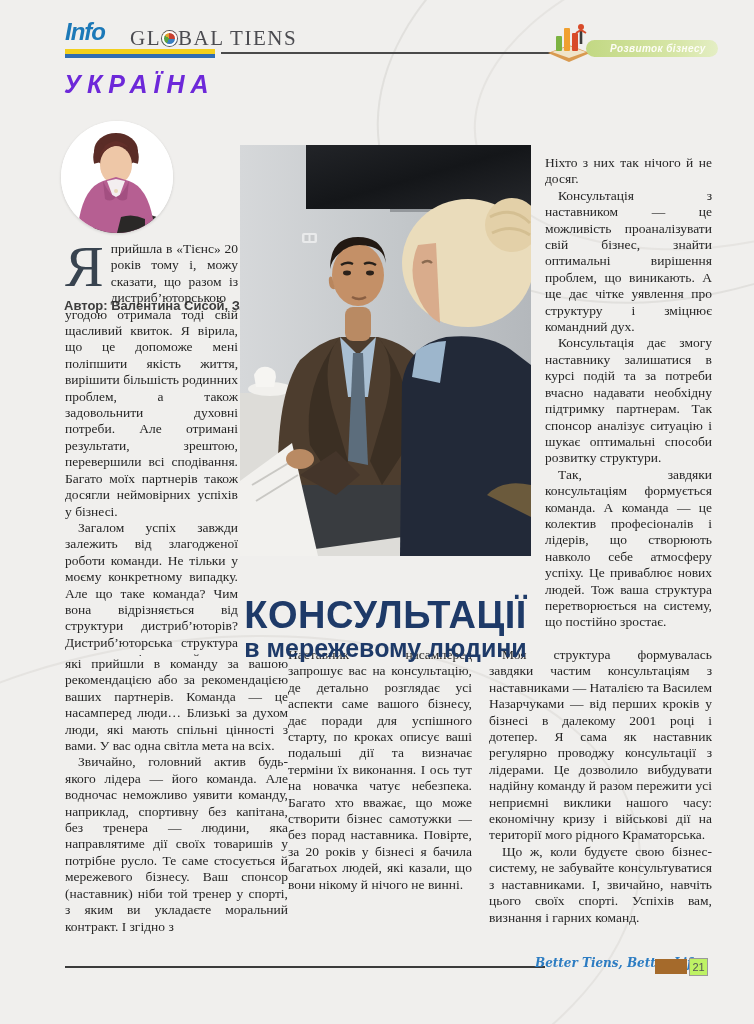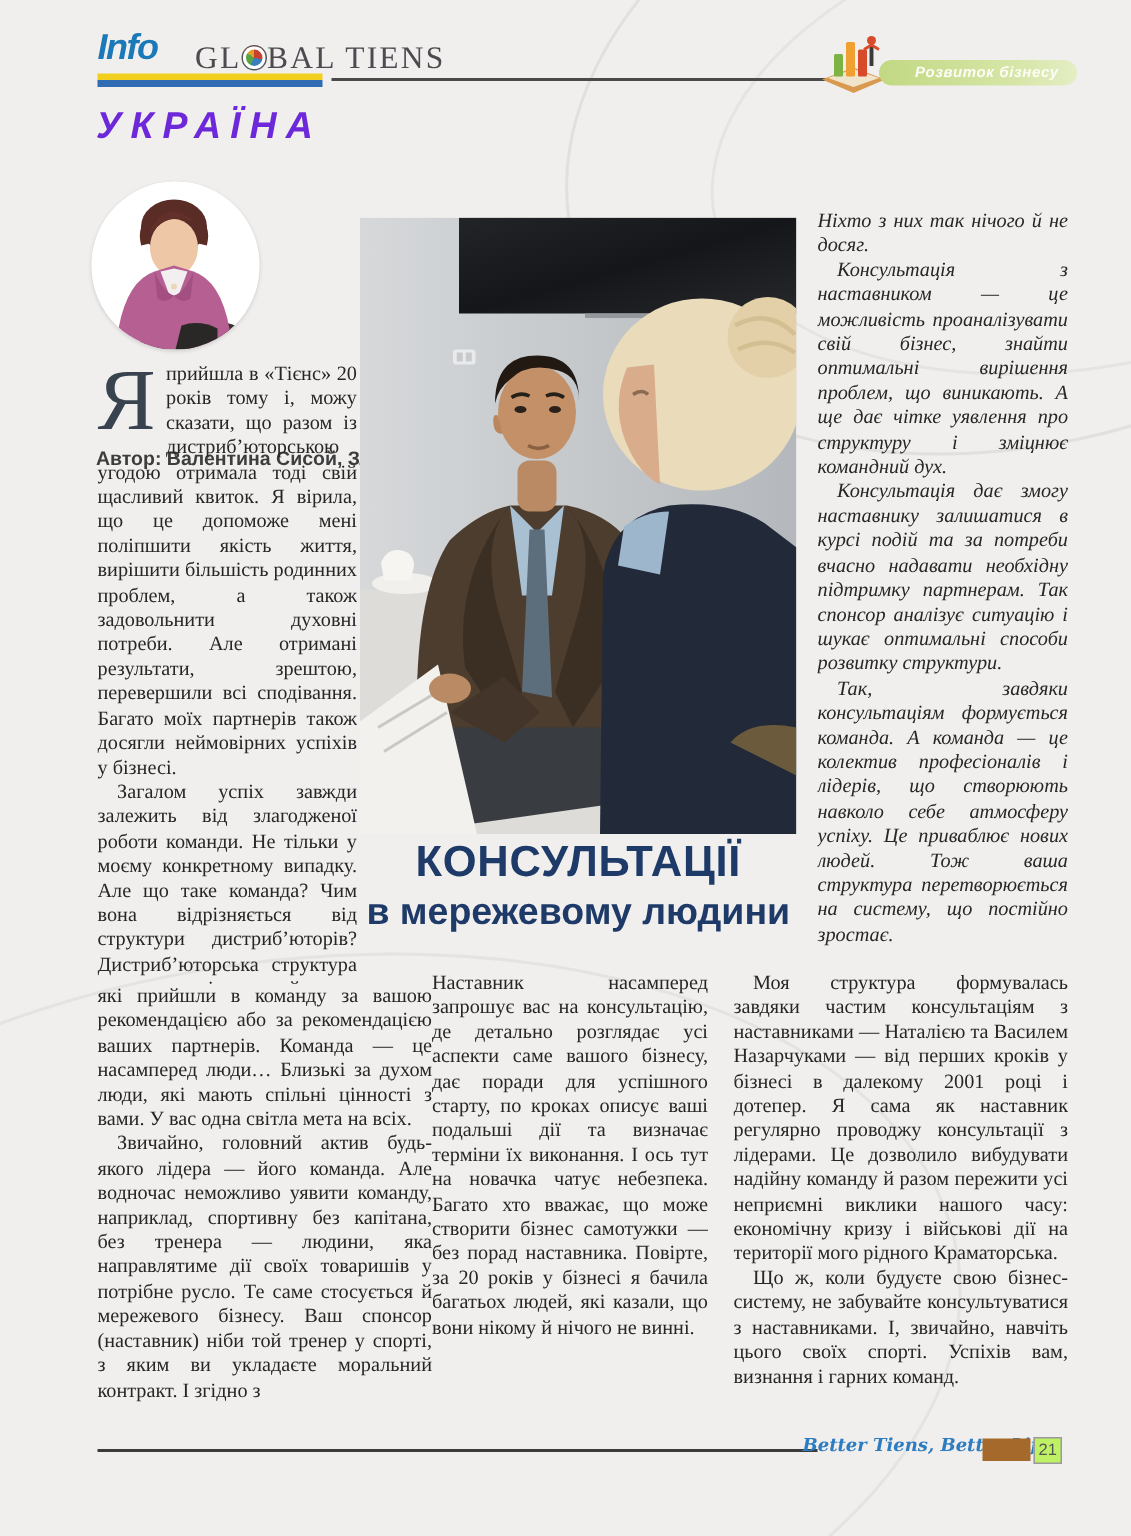--- a/index.html
+++ b/index.html
@@ -38,30 +38,30 @@
                   font-size:13px;font-weight:bold;color:#3d3d3d;}
 
   
   .col{position:absolute;text-align:justify;font-family:"Liberation Serif",serif;
        font-size:13.5px;line-height:16.4px;color:#262626;overflow:hidden;}
   .col p{margin:0;}
   .col p + p{text-indent:13px;}
   .col-lt{left:65px;top:241px;width:173px;height:415px;}
   .col-lb{left:65px;top:656px;width:223px;height:312px;}
   .col-mid{left:288px;top:647px;width:184px;height:318px;}
-  .col-rt{left:545px;top:139px;width:167px;height:506px;font-style:italic;}
+  .col-rt{left:545px;top:155px;width:167px;height:506px;}
   .col-rb{left:489px;top:647px;width:223px;height:318px;}
   .col-rb p:first-child{text-indent:13px;}
   .dropcap{float:left;font-family:"Liberation Serif",serif;font-size:58px;line-height:48px;
            color:#38434f;padding:2px 7px 0 0;}
 
   
   .photo{position:absolute;left:240px;top:145px;width:291px;height:411px;overflow:hidden;}
   .title{position:absolute;left:237px;top:558px;width:297px;text-align:center;color:#1e3a68;}
-  .title .t1{font-size:29px;font-weight:bold;line-height:34px;letter-spacing:.5px;}
+  .title .t1{font-size:38px;font-weight:bold;line-height:34px;letter-spacing:.5px;margin-top:40px;}
   .title .t2{font-size:25px;font-weight:bold;line-height:32px;}
 
   
   .footer-rule{position:absolute;left:65px;top:966px;width:480px;height:2px;background:#3b3b3b;}
   .slogan{position:absolute;left:535px;top:956px;width:112px;text-align:right;
           font-family:"DejaVu Serif",serif;font-style:italic;font-weight:bold;
           font-size:12px;color:#2c7cc2;white-space:nowrap;}
   .brown-box{position:absolute;left:655px;top:959px;width:32px;height:15px;background:#a56a2b;}
   .page-num{position:absolute;left:689px;top:958px;width:17px;height:16px;border:1px solid #9a9a9a;
             background:#bef264;font-size:11px;color:#555;text-align:center;line-height:16px;}

